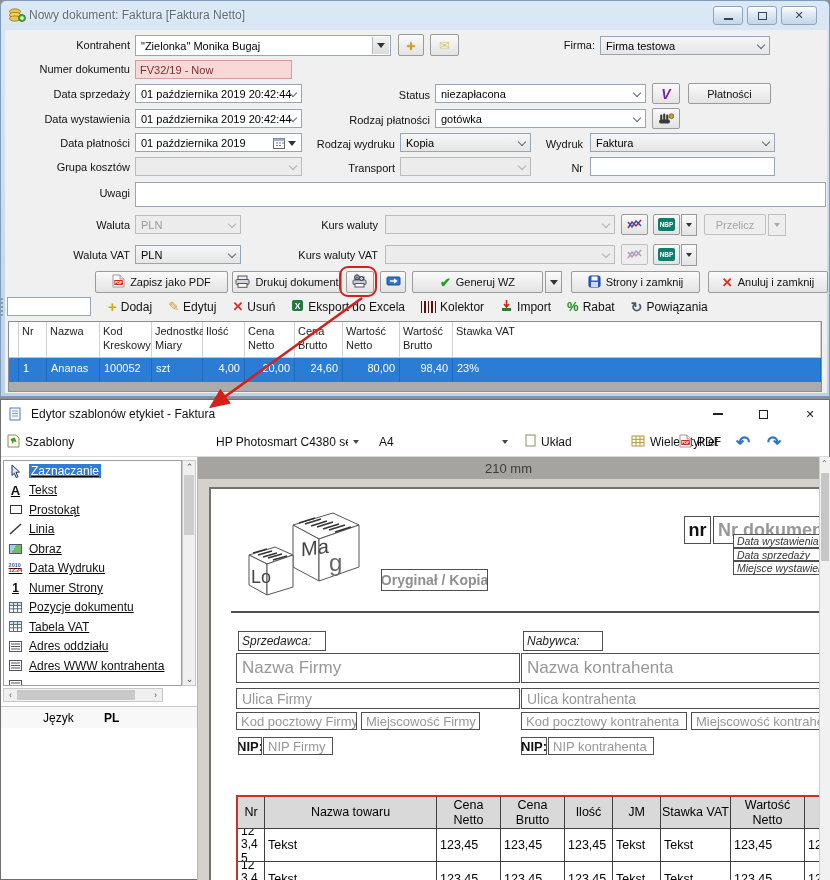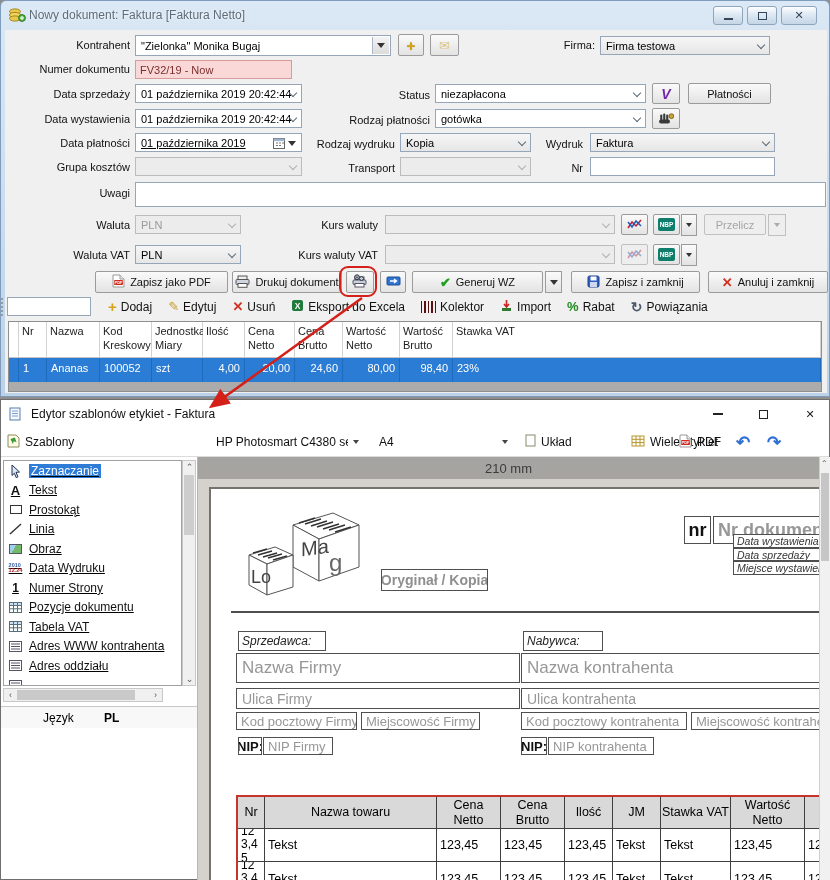--- a/index.html
+++ b/index.html
@@ -161,21 +161,21 @@
   <span><svg width="16" height="14">
         <rect x="1" y="8.5" width="11" height="4" rx="2" fill="#3a3a3a"></rect>
         <rect x="2.2" y="3.5" width="2.1" height="6" rx="1" fill="#3a3a3a"></rect>
         <rect x="5.2" y="2.5" width="2.1" height="7" rx="1" fill="#3a3a3a"></rect>
         <rect x="8.2" y="3.5" width="2.1" height="6" rx="1" fill="#3a3a3a"></rect>
         <circle cx="13.4" cy="5.2" r="2.4" fill="#caa23a" stroke="#8a6a10"></circle>
       </svg></span>
 </div>
 
 <div class="flabel" style="left:4px;top:134px;width:126px;">Data płatności</div>
-<div class="cmb white" style="left:135px;top:133px;width:167px;padding-right:34px;text-decoration:underline;">
+<div class="cmb white" style="left:135px;top:133px;width:167px;padding-right:34px;">
   <span>01 października 2019</span>
   <span style="position:absolute;right:16px;top:3px;"><svg width="12" height="12">
         <rect x="0.5" y="1.5" width="11" height="10" fill="#fff" stroke="#666"></rect>
         <rect x="0.5" y="1.5" width="11" height="2.6" fill="#9db4cc"></rect>
         <path d="M3 6h2M6 6h2M9 6h2M3 8.5h2M6 8.5h2" stroke="#777"></path>
       </svg></span>
   <span class="tri"></span>
 </div>
 <div class="flabel" style="left:300px;top:135px;width:95px;">Rodzaj wydruku</div>
 <div class="cmb" style="left:400px;top:133px;width:131px;">
@@ -289,21 +289,21 @@
 </div>
 <div class="ddbtn" style="left:545px;top:271px;width:17px;">
     <span style="width:0;height:0;border-left:4px solid transparent;border-right:4px solid transparent;border-top:5px solid #333;"></span>
   </div>
 <div class="btn" style="left:571px;top:271px;width:129px;">
   <span><svg width="13" height="13">
         <rect x="1" y="1" width="11" height="11" rx="1.5" fill="#2d5fc4" stroke="#1d3f8a"></rect>
         <rect x="3.5" y="1.5" width="6" height="4" fill="#fff"></rect>
         <rect x="3" y="7" width="7" height="5" fill="#cfd8ee"></rect>
       </svg></span>
-  <span>Zapisz i zamknij</span>
+  <span>Strony i zamknij</span>
 </div>
 <div class="btn" style="left:708px;top:271px;width:120px;">
   <span style="color:#d23022;font-weight:bold;font-size:13px;">✕</span>
   <span>Anuluj i zamknij</span>
 </div>
 <div class="redcircle"></div>
 
 <div class="abs" style="left:1px;top:298px;width:4px;height:18px;border-left:2px dotted #9a9a9a;"></div>
 <div class="txt" style="left:7px;top:297px;width:84px;height:19px;"></div>
 <div class="abs" style="left:108px;top:296px;display:flex;gap:16px;align-items:center;height:21px;">
@@ -498,30 +498,30 @@
         </span>
         <span>Tabela VAT</span>
       </div>
     <div class="tool">
         <span class="ti">
           <svg width="13" height="11">
             <rect x="0.5" y="0.5" width="12" height="10" fill="#fff" stroke="#556"></rect>
             <path d="M2 3h9M2 5.5h9M2 8h9" stroke="#556"></path>
           </svg>
         </span>
-        <span>Adres WWW kontrahenta</span>
+        <span>Adres oddziału</span>
       </div>
     <div class="tool">
         <span class="ti">
           <svg width="13" height="11">
             <rect x="0.5" y="0.5" width="12" height="10" fill="#fff" stroke="#556"></rect>
             <path d="M2 3h9M2 5.5h9M2 8h9" stroke="#556"></path>
           </svg>
         </span>
-        <span>Adres oddziału</span>
+        <span>Adres WWW kontrahenta</span>
       </div>
     <div class="tool">
         <span class="ti">
           <svg width="13" height="11">
             <rect x="0.5" y="0.5" width="12" height="10" fill="#fff" stroke="#556"></rect>
             <path d="M2 3h9M2 5.5h9M2 8h9" stroke="#556"></path>
           </svg>
         </span>
       </div>
   </div>

